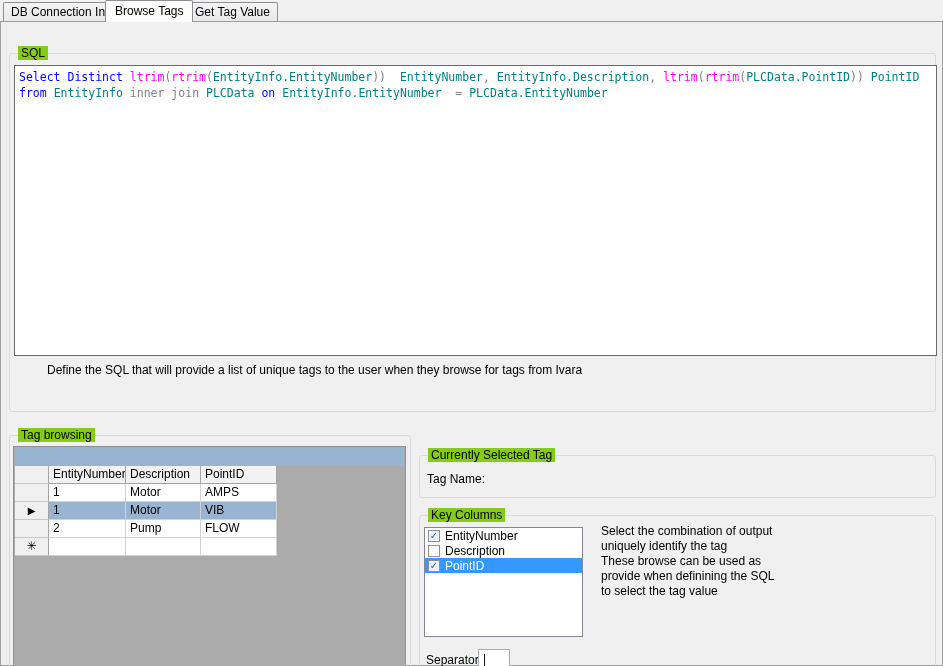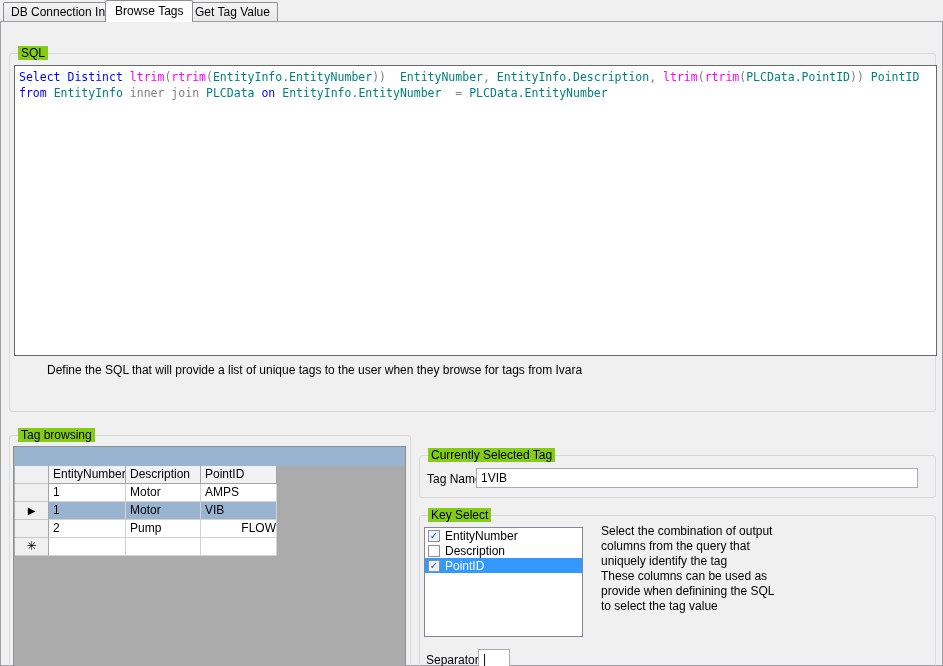--- a/index.html
+++ b/index.html
@@ -148,57 +148,55 @@
         <div class="grid-row selected" style="top: 55px;">
           <div class="g-cell g-rowhdr"><span class="row-glyph">▶</span></div>
           <div class="g-cell g-data" style="width: 77px;">1</div>
           <div class="g-cell g-data" style="width: 75px;">Motor</div>
           <div class="g-cell g-data" style="width: 76px;">VIB</div>
         </div>
         <div class="grid-row" style="top: 73px;">
           <div class="g-cell g-rowhdr"></div>
           <div class="g-cell g-data" style="width: 77px;">2</div>
           <div class="g-cell g-data" style="width: 75px;">Pump</div>
-          <div class="g-cell g-data" style="width: 76px; text-align: right;">FLOW</div>
+          <div class="g-cell g-data" style="width: 76px;">FLOW</div>
         </div>
         <div class="grid-row" style="top: 91px;">
           <div class="g-cell g-rowhdr"><span>✳</span></div>
           <div class="g-cell g-data" style="width: 77px;"></div>
           <div class="g-cell g-data" style="width: 75px;"></div>
           <div class="g-cell g-data" style="width: 76px;"></div>
         </div>
       </div>
 
     <div class="groupbox" style="left:418px; top:433px; width:517px; height:43px;">
       <span class="gb-label">Currently Selected Tag</span>
     </div>
     <div class="label" style="left:426px; top:450px;">Tag Name:</div>
-    <input class="textbox" style="left: 475px; top: 446px; width: 442px; height: 20px;" value="1VIB">
 
     <div class="groupbox" style="left:418px; top:493px; width:517px; height:167px;">
-      <span class="gb-label">Key Select</span>
+      <span class="gb-label">Key Columns</span>
     </div>
     <div class="checklist">
         <div class="chk-item">
           <span class="chk-box checked">✓</span>
           <span>EntityNumber</span>
         </div>
         <div class="chk-item">
           <span class="chk-box"></span>
           <span>Description</span>
         </div>
         <div class="chk-item selected">
           <span class="chk-box checked">✓</span>
           <span>PointID</span>
         </div>
       </div>
     <div class="help-text">
         <div>Select the combination of output</div>
-        <div>columns from the query that</div>
         <div>uniquely identify the tag</div>
-        <div>These columns can be used as</div>
+        <div>These browse can be used as</div>
         <div>provide when definining the SQL</div>
         <div>to select the tag value</div>
       </div>
     <div class="label" style="left:425px; top:631px;">Separator:</div>
     <input class="textbox" style="left: 477px; top: 627px; width: 32px; height: 20px;" value="|">
   </div>
 </div>
 
 </body></html>

